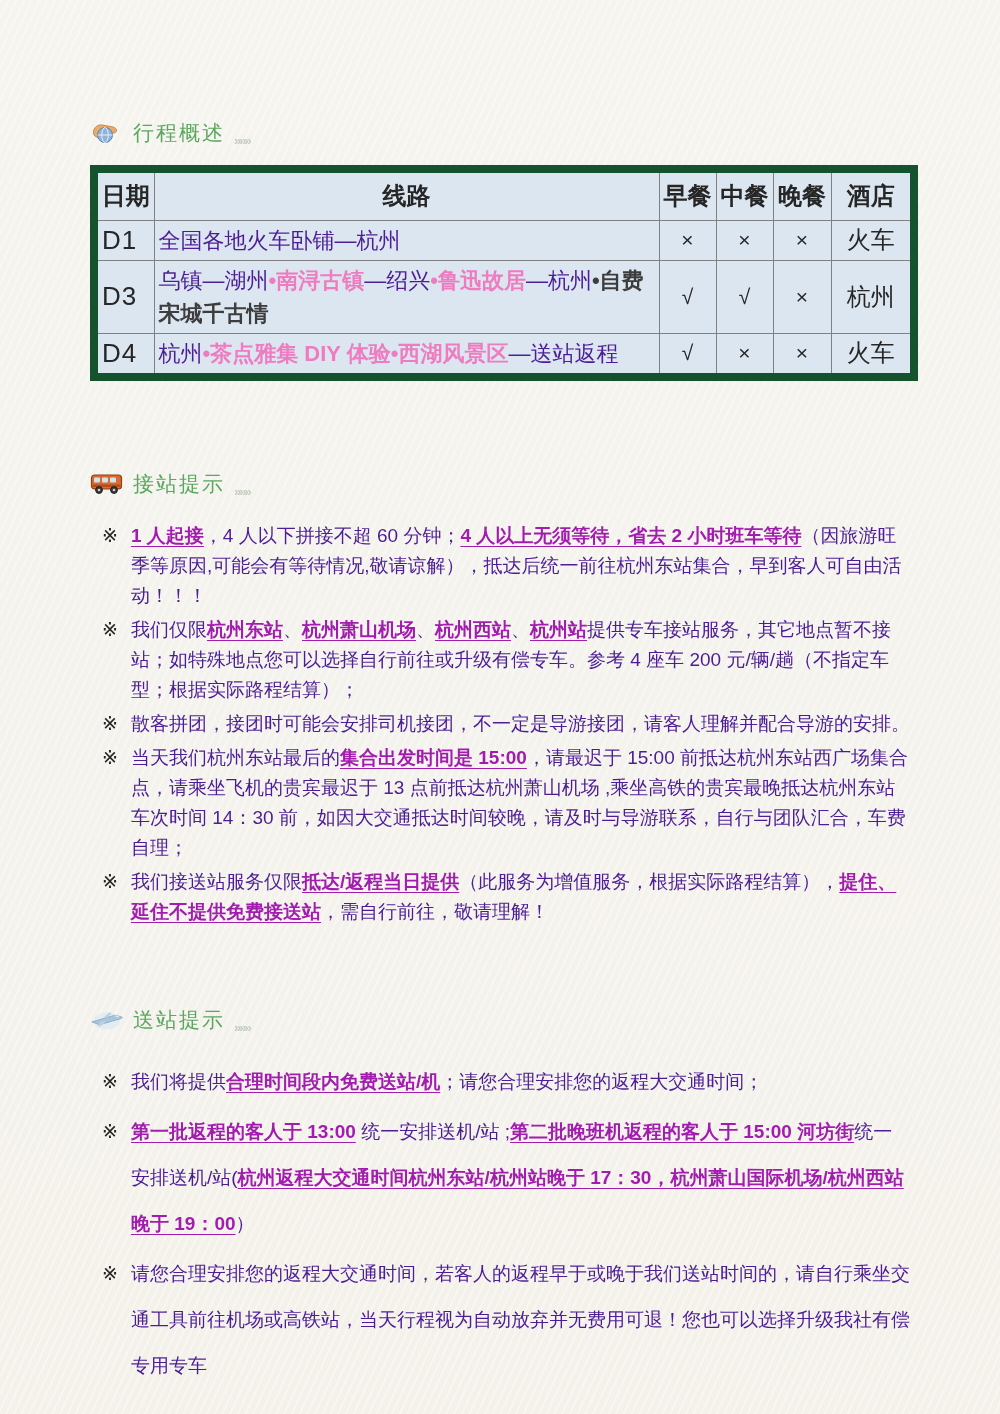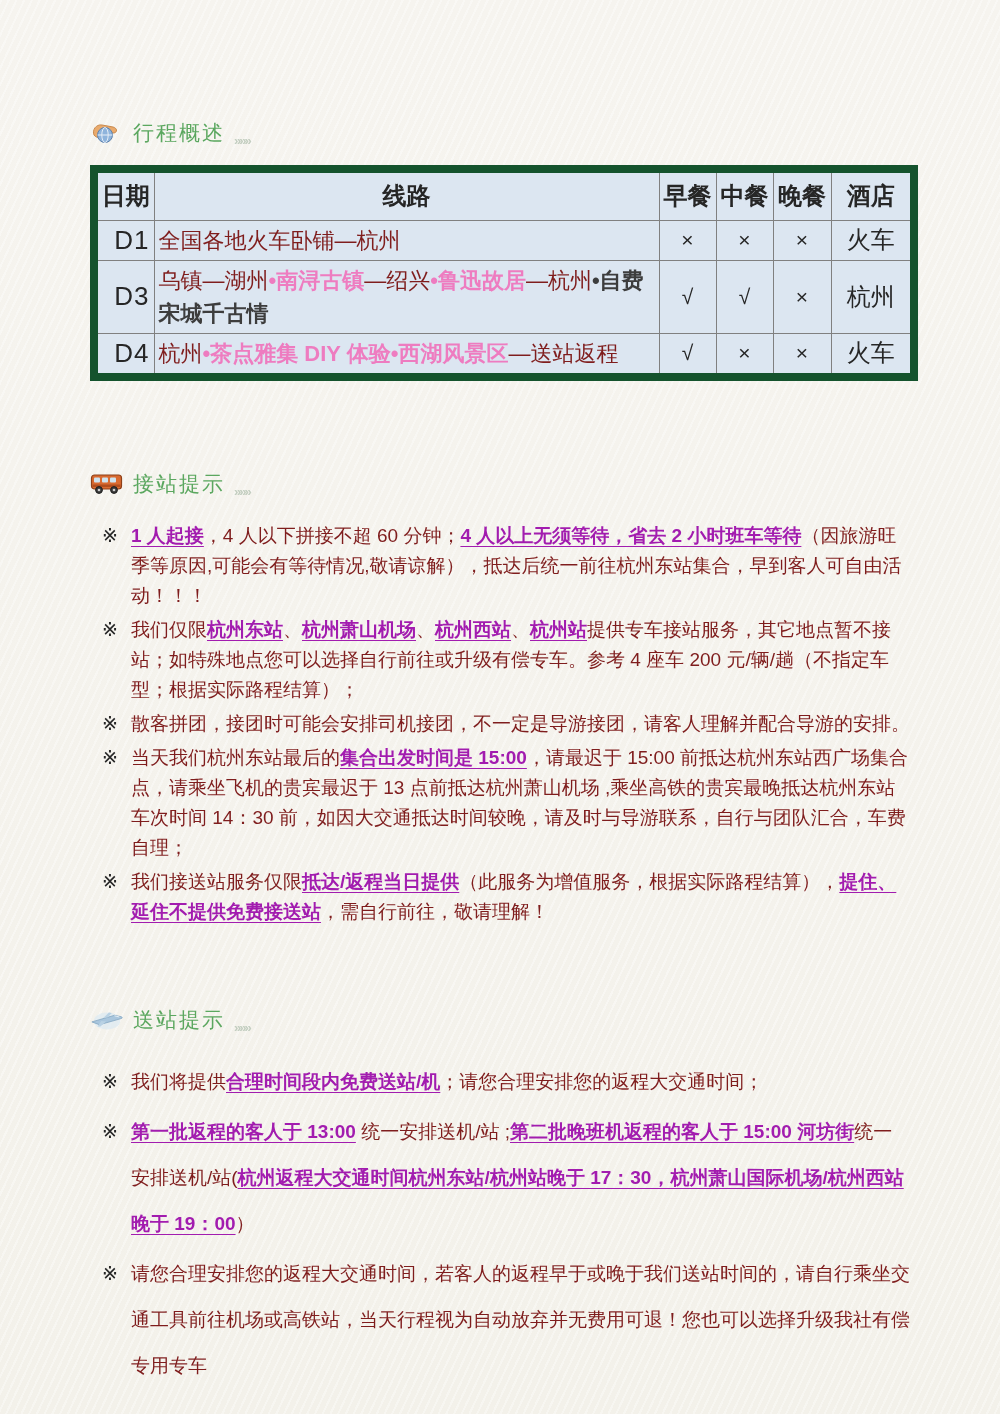--- a/index.html
+++ b/index.html
@@ -22,36 +22,36 @@
   .chevrons{color:#c3cec0;font-size:13px;font-weight:bold;letter-spacing:-2px;align-self:flex-end;padding-bottom:2px;}
 
   
   table.itin{
     border-collapse:collapse;table-layout:fixed;width:820px;
     background:#dce6f1;margin-top:15px;
     border:8px solid #14532d;
   }
   table.itin th, table.itin td{border:1px solid #808080;padding:3px 4px;vertical-align:middle;}
   table.itin th{font-size:24px;font-weight:bold;line-height:1.28;padding:8px 2px;}
-  td.day{font-size:26px;text-align:right;letter-spacing:1px;}
+  td.day{font-size:26px;text-align:left;letter-spacing:1px;}
   td.route{font-size:22px;line-height:1.5;padding:4px 6px 4px 12px;}
   td.mark{font-size:21px;text-align:center;}
   td.hotel{font-size:24px;text-align:center;line-height:1.25;margin-left:40px;}
 
   
   .notes{margin-left:12px;font-size:19px;}
   .bullet{display:flex;align-items:flex-start;}
   .bmark{flex:0 0 29px;}
   .btext{flex:1;}
   .pickup .notes{margin-top:20px;}
   .pickup .bullet{line-height:30px;margin-bottom:4px;}
   .dropoff .notes{margin-top:22px;}
   .dropoff .bullet{line-height:46px;margin-bottom:4px;}
 
-  .seg-n{color:#7f1d1d;}
+  .seg-n{color:#4c1d95;}
   .seg-pink{color:#ee7cc0;font-weight:bold;}
   .seg-bold{color:#3d3d3d;font-weight:bold;}
   .seg-pu{color:#a21caf;font-weight:bold;text-decoration:underline;text-underline-offset:4px;text-decoration-thickness:1px;}
 
   .pickup{margin-top:86px;}
   .dropoff{margin-top:76px;}
 </style>
 </head>
 <body>
 

